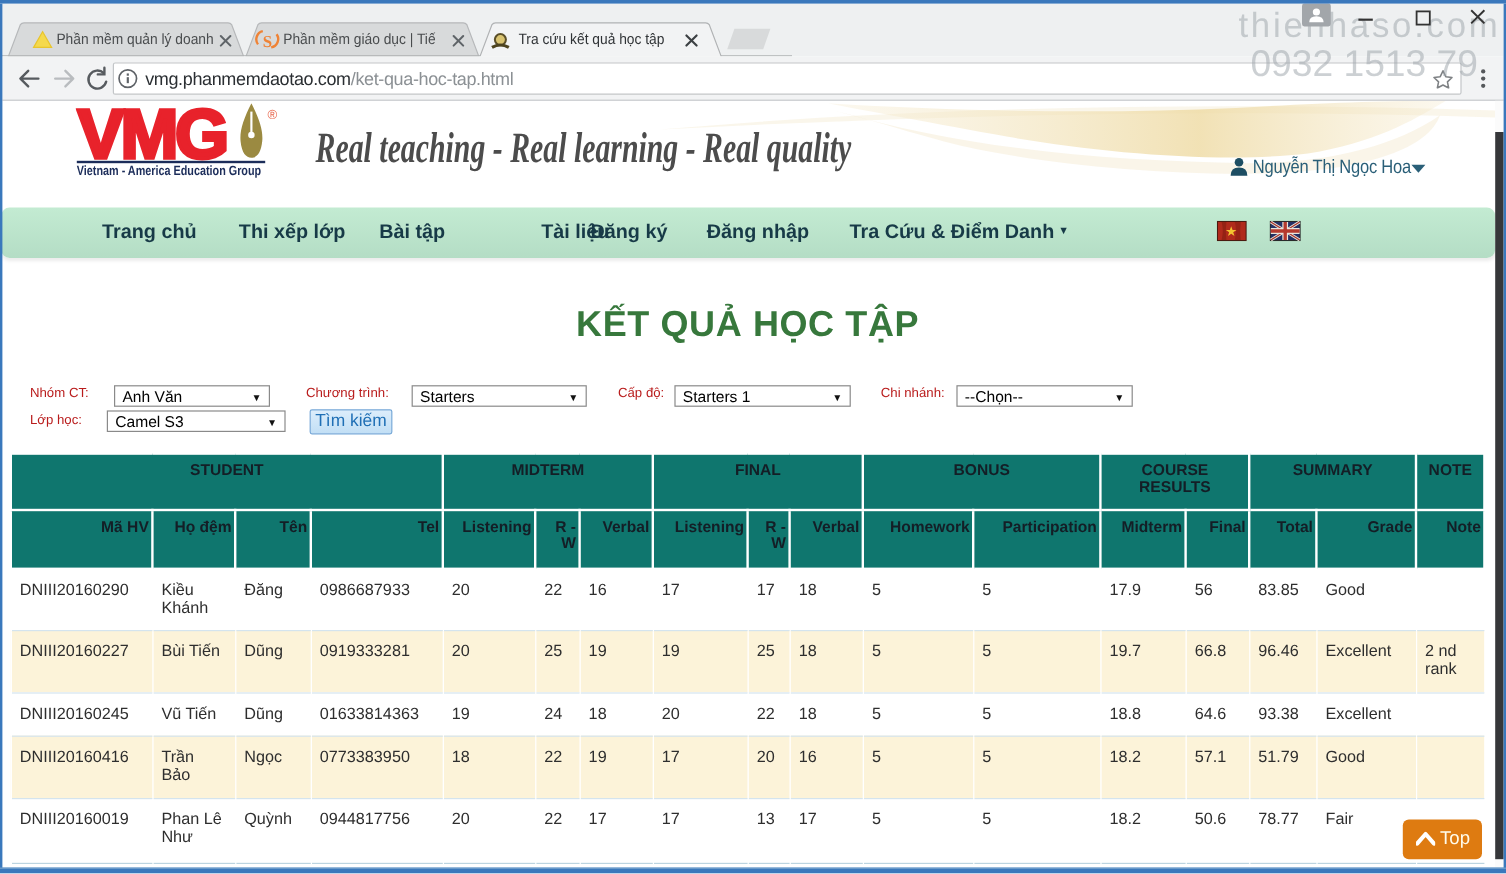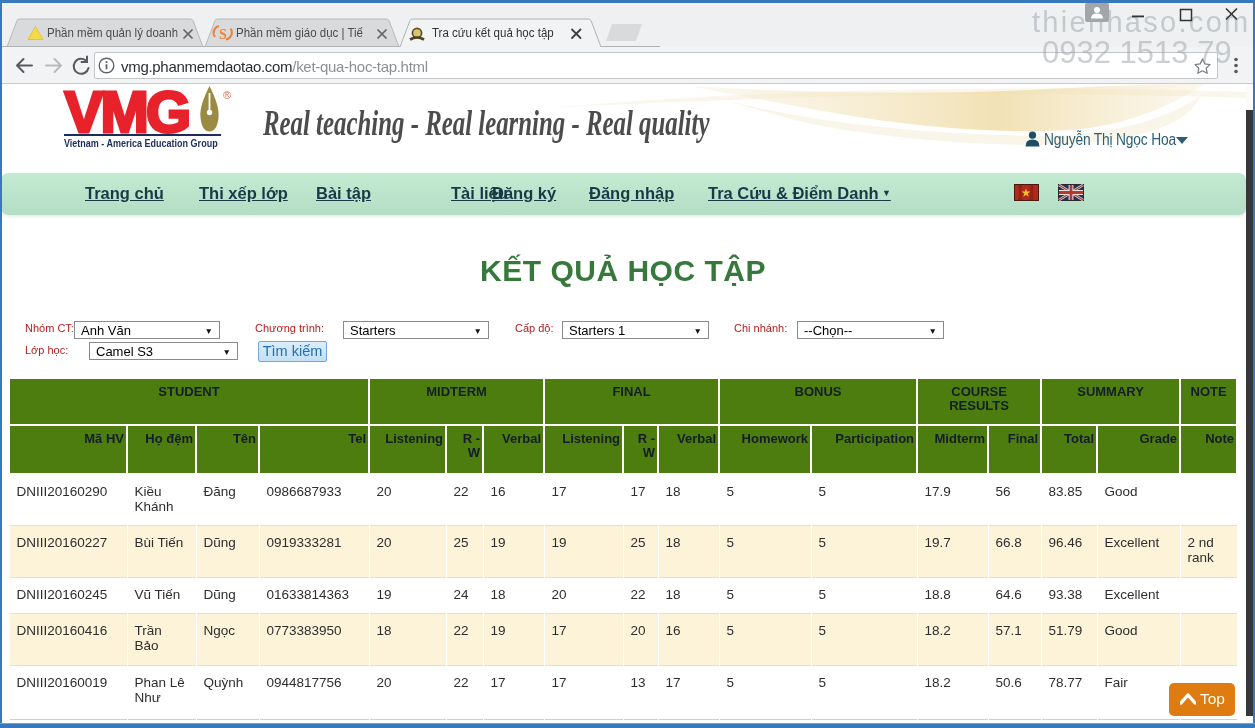--- a/index.html
+++ b/index.html
@@ -24,37 +24,37 @@
 
   
   #vmgline { left:64px; top:134px; width:157px; height:2px; background:#1c2d5a; }
   #vmgsub { left:64px; top:137px; font-size:11.2px; font-weight:bold; color:#1c2d5a; white-space:nowrap; transform:scaleX(0.805); transform-origin:0 0; }
   #slogan { left:263px; top:102px; font-family:"Liberation Serif", serif; font-style:italic; font-weight:bold; font-size:36px; color:#4c4c4c; white-space:nowrap; transform:scaleX(0.69); transform-origin:0 0; }
   #user { left:1044px; top:131px; color:#2a5f78; font-size:16px; letter-spacing:-0.2px; transform:scaleX(0.86); transform-origin:0 0; white-space:nowrap; }
 
   
   #nav { left:1px; top:173px; width:1245px; height:42px; border-radius:7px;
          background:linear-gradient(#c3ebd2, #b4ddc5); box-shadow:0 2px 3px rgba(0,0,0,0.08); }
-  .nav-item { position:absolute; top:11px; font-size:16.5px; font-weight:bold; color:#173a47; white-space:nowrap;text-decoration:underline; }
+  .nav-item { position:absolute; top:11px; font-size:16.5px; font-weight:bold; color:#173a47; white-space:nowrap; }
 
   
   #pgtitle { left:0; top:254px; width:1246px; text-align:center; font-size:30px; font-weight:bold; color:#37783c; letter-spacing:0.5px; }
 
   
   .flabel { position:absolute; font-size:11px; color:#b91c1c; }
   .fsel { position:absolute; height:18px; background:#fff; border:1px solid #8a8a8a; font-size:13px; color:#000; }
   .fsel span.val { position:absolute; left:6px; top:1px; white-space:nowrap; }
   .fsel span.arr { position:absolute; right:6px; top:3.5px; font-size:8.5px; color:#111; }
   #btn-search { left:258px; top:341px; width:69px; height:21px; background:linear-gradient(#dcedfb,#c2dff5); border:1px solid #74a7d7; border-radius:2px;
                 color:#1f6fb5; font-size:14.5px; text-align:center; line-height:19px; }
 
   
   #tbl { position:absolute; left:8px; top:377px; border-collapse:collapse; table-layout:fixed; width:1228px; font-family:"Liberation Sans",sans-serif; }
   #tbl { border-bottom:1px solid #bcd4e0; }
-  #tbl th { background:#4d7c0f; color:#141e26; font-size:13px; font-weight:bold; text-align:center; vertical-align:top;
+  #tbl th { background:#0f766e; color:#141e26; font-size:13px; font-weight:bold; text-align:center; vertical-align:top;
             border:2px solid #fff; padding:6px 2px 2px 2px; line-height:14px; }
   #tbl td { font-size:13.5px; color:#2e2e2e; vertical-align:top; padding:9px 8px 4px 7px; border-left:1px solid #fff; border-right:1px solid #fff; border-top:1px solid #d4e4ee; }
   #tbl tr.odd  td { background:#fff; }
   #tbl tr.even td { background:#fcf3d9; }
   #tbl tr.h1 th { height:47px; }
   #tbl tr.h2 th { height:49px;text-align:right; }
 
   
   #scroll-track { left:1246px; top:84px; width:7px; height:639px; background:#fbfbfb; }
   #scroll-thumb { left:1246px; top:110px; width:7px; height:606px; background:#36373a; }
@@ -211,21 +211,21 @@
   <rect x="1" y="1" width="24" height="15" fill="#243065"></rect>
   <path d="M 1 1 L 25 16 M 25 1 L 1 16" stroke="#e8e4dc" stroke-width="2.6"></path>
   <path d="M 1 1 L 25 16 M 25 1 L 1 16" stroke="#a8362c" stroke-width="1.1"></path>
   <path d="M 13 1 L 13 16 M 1 8.5 L 25 8.5" stroke="#e8e4dc" stroke-width="4.8"></path>
   <path d="M 13 1 L 13 16 M 1 8.5 L 25 8.5" stroke="#b5392e" stroke-width="2.8"></path>
 </svg>
 
 <div class="abs" id="pgtitle">KẾT QUẢ HỌC TẬP</div>
 
 <div class="flabel" style="left:25px; top:322px;">Nhóm CT:</div>
-<div class="fsel" style="left:74px; top:321px; width:146px;">
+<div class="fsel" style="left:95px; top:321px; width:130px;">
     <span class="val">Anh Văn</span>
     <span class="arr">▼</span>
   </div>
 <div class="flabel" style="left:255px; top:322px;">Chương trình:</div>
 <div class="fsel" style="left:343px; top:321px; width:146px;">
     <span class="val">Starters</span>
     <span class="arr">▼</span>
   </div>
 <div class="flabel" style="left:515px; top:322px;">Cấp độ:</div>
 <div class="fsel" style="left:562px; top:321px; width:147px;">

